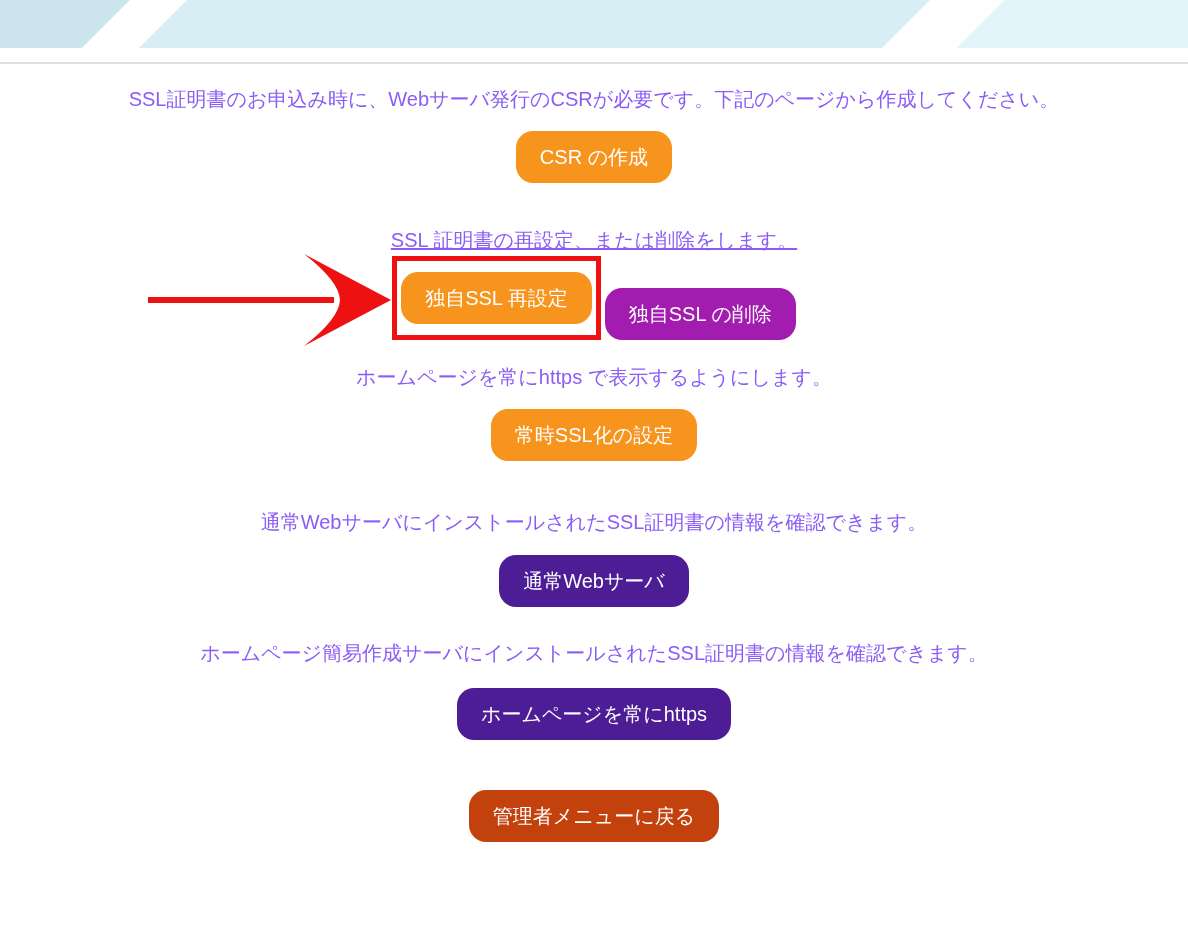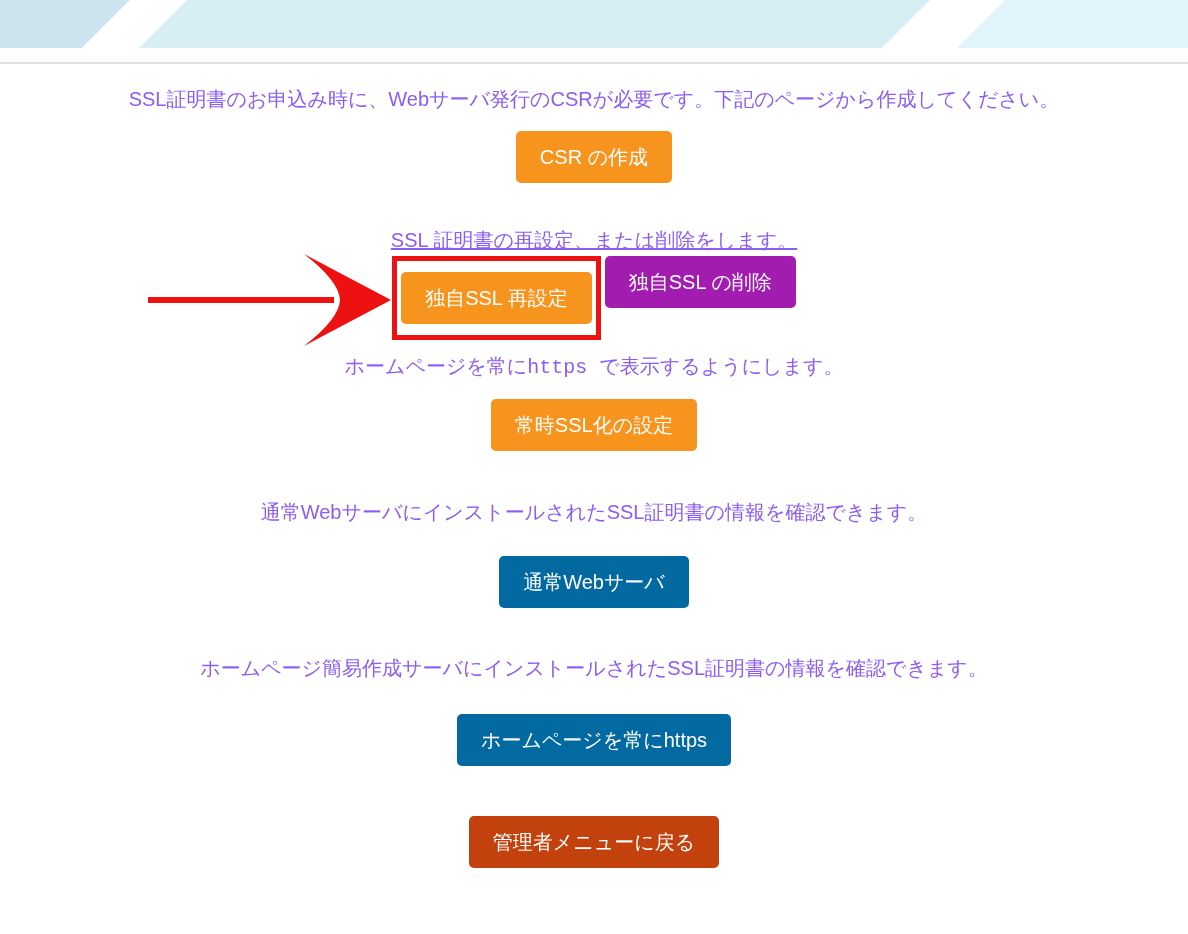--- a/index.html
+++ b/index.html
@@ -49,38 +49,38 @@
   .instruction {
     margin: 0;
     font-size: 20px;
     line-height: 23px;
     color: #8b5cf6;
   }
   .btn-line { line-height: 0; }
   .btn {
     display: inline-block;
     border: none;
-    border-radius: 5px;
+    border-radius: 17px;
     padding: 14px 24px;
     font-size: 20px;
     line-height: 24px;
     color: #ffffff;
     font-family: inherit;
     cursor: pointer;
   }
   .btn-orange { background: #f7941e; }
   .btn-maroon { background: #a21caf; }
-  .btn-green  { background: #0369a1; margin-top: 11px; }
+  .btn-green  { background: #4c1d95; }
   .btn-gray   { background: #c2410c; }
 
   
   .pair-row {
     display: flex;
     justify-content: center;
-    align-items: flex-start;
+    align-items: flex-end;
     gap: 4px;
     margin-top: 4px;
   }
   .red-box {
     display: inline-block;
     border: 5px solid #ee1111;
     padding: 11px 4px;
     line-height: 0;
     background: transparent;
   }
@@ -91,23 +91,23 @@
     left: 148px;
     top: 252px;
     width: 245px;
     height: 96px;
   }
 
   
   .mt24 { margin-top: 24px; }
   .mt20 { margin-top: 20px; }
   .mt46 { margin-top: 46px; text-decoration: underline; }
-  .mt33 { margin-top: 16px; font-family: Liberation Mono, monospace; }
+  .mt33 { margin-top: 26px; }
   .mt50 { margin-top: 50px; }
-  .mt49 { margin-top: 49px; }
+  .mt49 { margin-top: 35px; }
   .mt21 { margin-top: 21px; }
   .mt23 { margin-top: 23px; }
 </style>
 </head>
 <body>
 
 <div class="page">
 
   <header class="banner">
     <div class="seg seg-left"></div>

